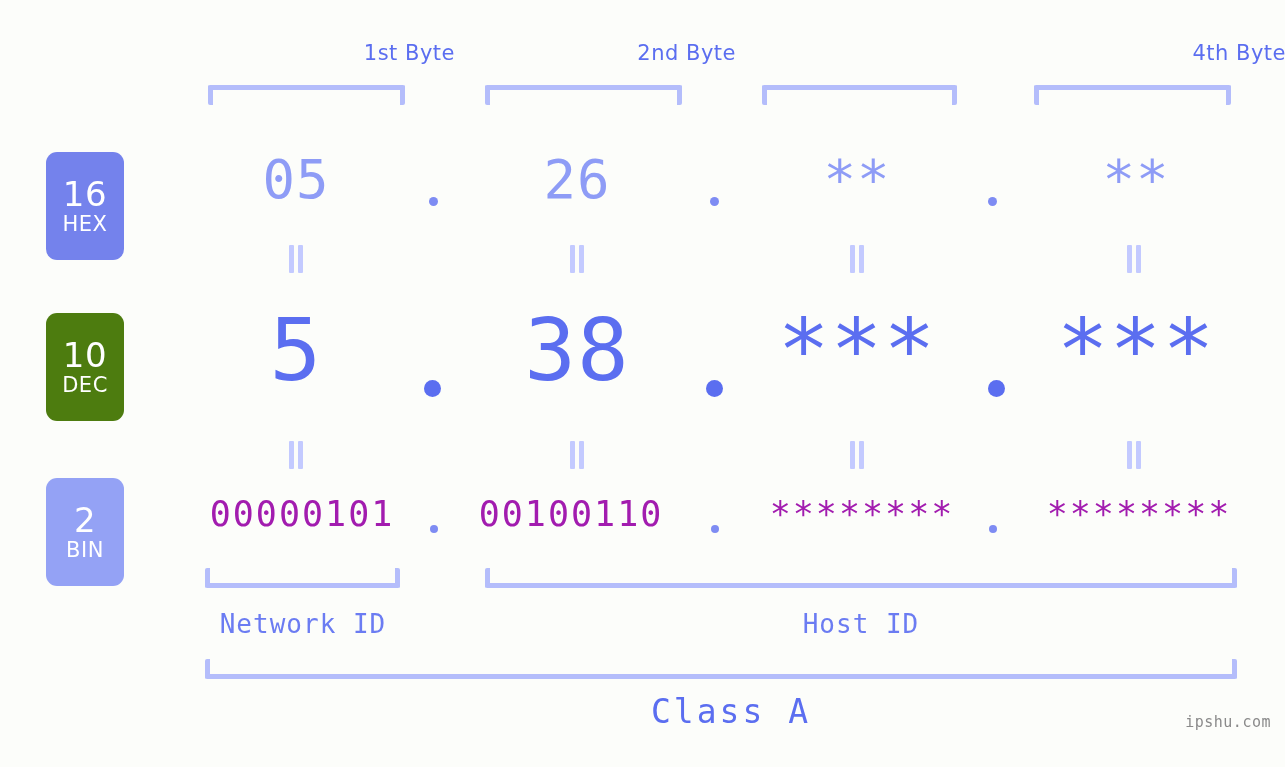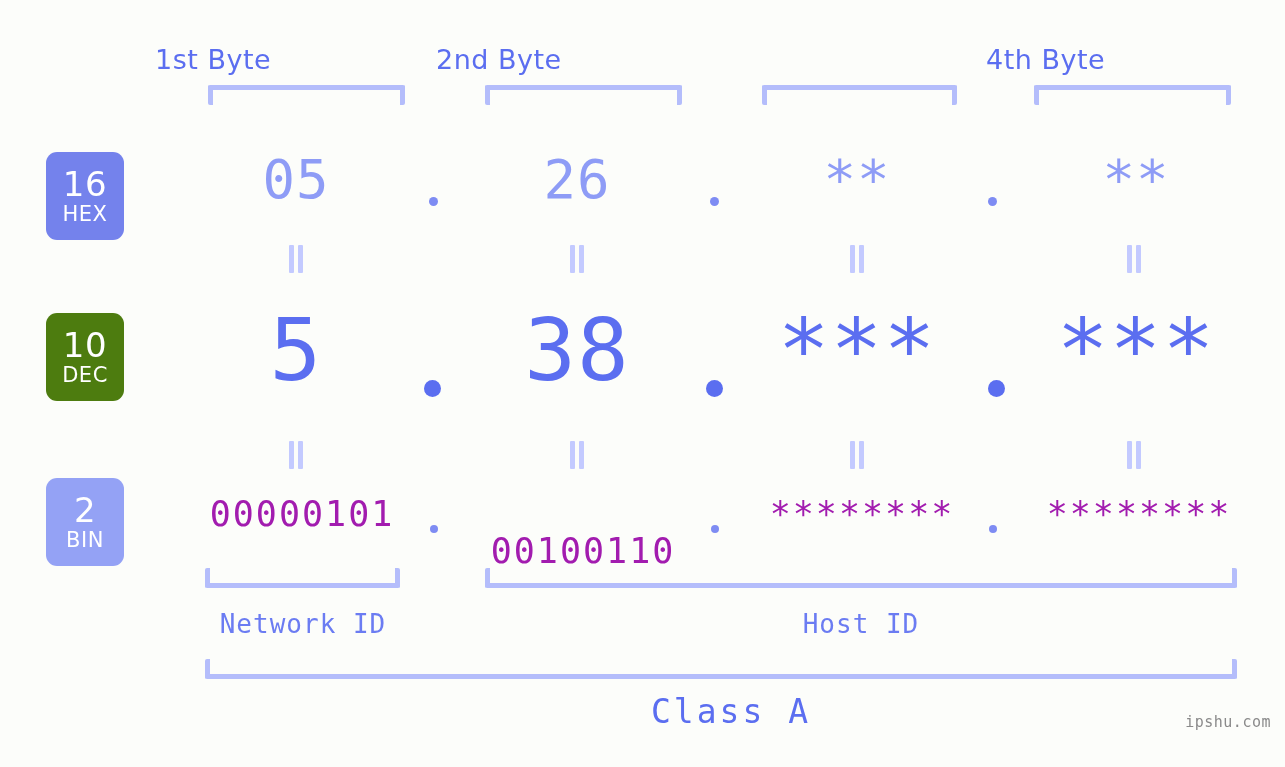--- a/index.html
+++ b/index.html
@@ -15,26 +15,26 @@
 
   #stage {
     position: relative;
     width: 1285px;
     height: 767px;
   }
 
   
   .byte-header {
     position: absolute;
-    top: 39px;
+    top: 32px;
     height: 42px;
     line-height: 42px;
-    text-align: left;
+    text-align: right;
     font-family: "DejaVu Sans", sans-serif;
-    font-size: 27px;
+    font-size: 21px;
     color: #5b6ef0;
     letter-spacing: 0.5px;
     white-space: nowrap;
   }
 
   
   .bracket-top {
     position: absolute;
     height: 20px;
     border-top: 5px solid #b4bdfb;
@@ -51,21 +51,21 @@
     border-left: 5px solid #b4bdfb;
     border-right: 5px solid #b4bdfb;
     border-radius: 2px;
   }
 
   
   .badge {
     position: absolute;
     left: 46px;
     width: 78px;
-    height: 88px;
+    height: 108px;
     border-radius: 11px;
     color: #ffffff;
     display: flex;
     flex-direction: column;
     align-items: center;
     justify-content: center;
     font-family: "DejaVu Sans", sans-serif;
     line-height: 1;
   }
   .badge .num {
@@ -241,21 +241,21 @@
     <div class="dot dot-dec" style="left:988px;"></div>
   </div>
 
   <div class="eq eq-row2" style="left:288px;"></div>
   <div class="eq eq-row2" style="left:569px;"></div>
   <div class="eq eq-row2" style="left:849px;"></div>
   <div class="eq eq-row2" style="left:1126px;"></div>
 
   <div class="row-bin">
     <div class="val" style="left:196px; width:212px;">00000101</div>
-    <div class="val" style="left:477px; width:212px;margin-top:37px;">00100110</div>
+    <div class="val" style="left:465px; width:212px;">00100110</div>
     <div class="val" style="left:756px; width:212px;">********</div>
     <div class="val" style="left:1033px; width:212px;">********</div>
 
     <div class="dot dot-bin" style="left:430px;"></div>
     <div class="dot dot-bin" style="left:711px;"></div>
     <div class="dot dot-bin" style="left:989px;"></div>
   </div>
 
   <div class="bracket-bottom" style="left:205px; top:568px; width:195px;"></div>
   <div class="bracket-bottom" style="left:485px; top:568px; width:752px;"></div>

